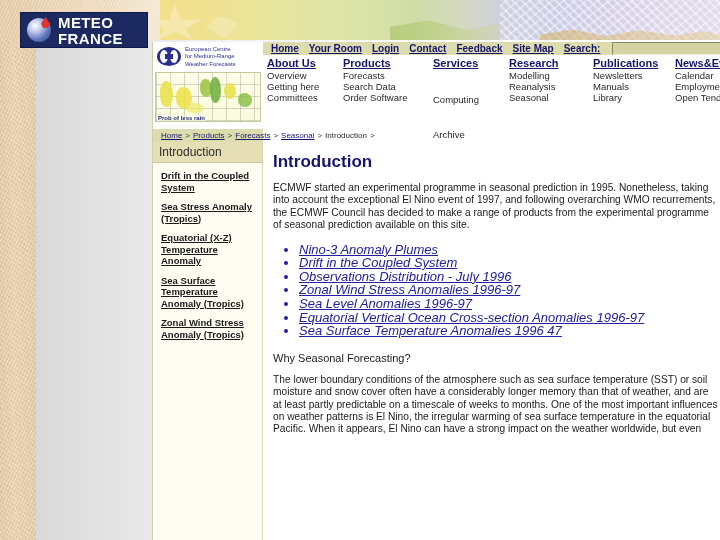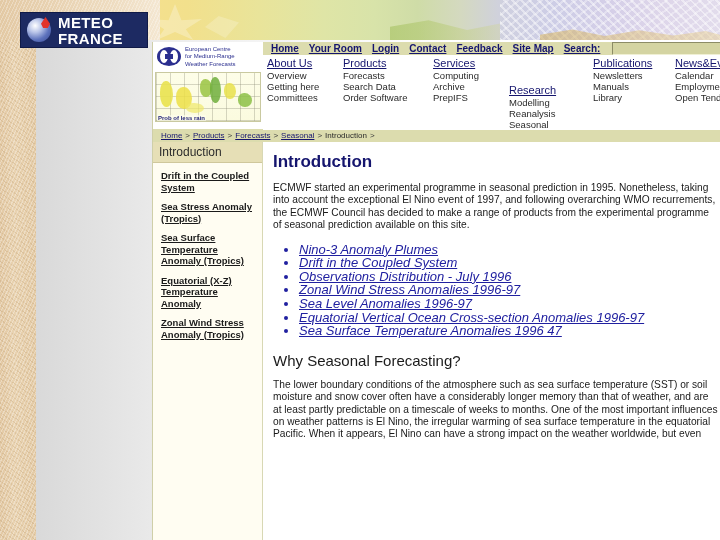--- a/index.html
+++ b/index.html
@@ -263,28 +263,28 @@
   .ec-navcols {
     flex: 1;
     display: flex;
     background: #ffffff;
     padding: 2px 0 0 4px;
     gap: 2px;
   }
   .ec-col { display: flex; flex-direction: column; }
   .c-about   { width: 74px; }
   .c-prod    { width: 88px; }
-  .c-serv    { width: 74px; }
-  .c-res     { width: 82px; margin-top: 27px; }
+  .c-serv    { width: 74px; gap: 24px; }
+  .c-res     { width: 82px; }
   .c-pub     { width: 80px; }
   .c-news    { width: 90px; }
   .ec-col-head {
     color: #15156e;
     font-size: 11px;
-    font-weight: normal;
+    font-weight: bold;
     text-decoration: underline;
     white-space: nowrap;
     margin-bottom: 1px;
     font-family: "Liberation Sans", sans-serif;
   }
   .ec-col-item {
     color: #2a2a2a;
     font-size: 9.5px;
     line-height: 11px;
     white-space: nowrap;
@@ -373,21 +373,21 @@
     margin-bottom: 1px;
     font-style: italic;
   }
   .ec-list li a {
     color: #2020a0;
     text-decoration: underline;
     font-family: "Liberation Sans", sans-serif;
   }
   .ec-subhead {
     color: #1a1a1a;
-    font-size: 15px;
+    font-size: 11px;
     margin: 0 0 10px 0;
     font-family: "Liberation Sans", sans-serif;
   }
 </style>
 </head>
 <body>
 
 <div id="slide">
 
   <div class="body-gradient"></div>
@@ -510,22 +510,22 @@
       <span class="sep">&gt;</span>
     </div>
 
     <div class="ec-body">
 
       <div class="ec-side">
         <div class="ec-side-head">Introduction</div>
         <div class="ec-side-list">
           <div class="ec-side-item">Drift in the Coupled System</div>
           <div class="ec-side-item">Sea Stress Anomaly (Tropics)</div>
+          <div class="ec-side-item">Equatorial (X-Z) Temperature Anomaly</div>
           <div class="ec-side-item">Sea Surface Temperature Anomaly (Tropics)</div>
-          <div class="ec-side-item">Equatorial (X-Z) Temperature Anomaly</div>
           <div class="ec-side-item">Zonal Wind Stress Anomaly (Tropics)</div>
         </div>
       </div>
 
       <div class="ec-main">
         <div class="ec-title">Introduction</div>
         <p class="ec-para">ECMWF started an experimental programme in seasonal prediction in 1995. Nonetheless, taking into account the exceptional El Nino event of 1997, and following overarching WMO recurrements, the ECMWF Council has decided to make a range of products from the experimental programme of seasonal prediction available on this site.</p>
 
         <ul class="ec-list">
           <li><a href="#">Nino-3 Anomaly Plumes</a></li>

